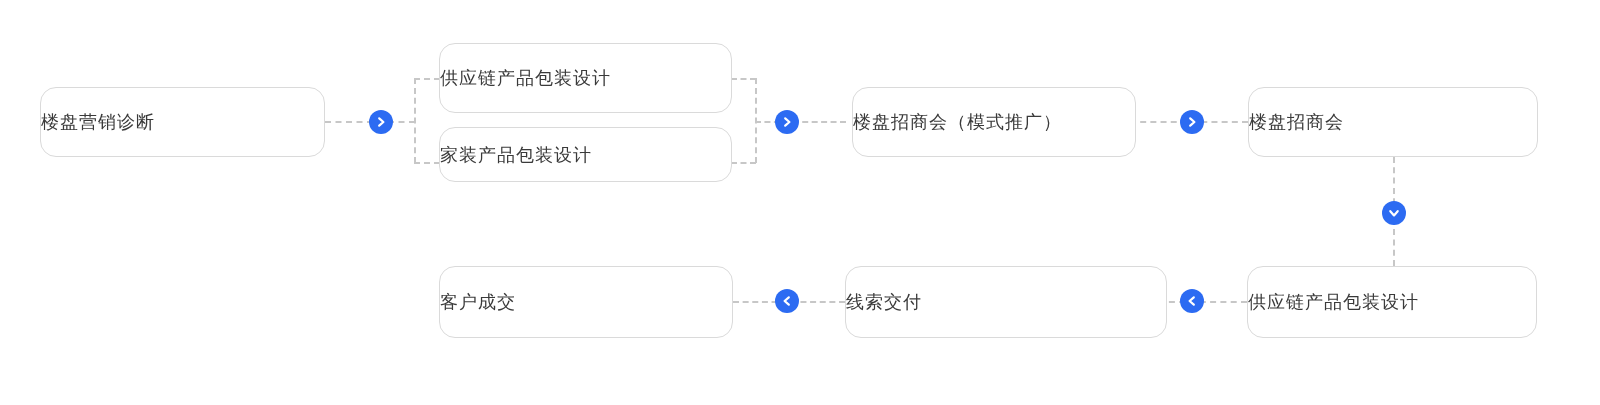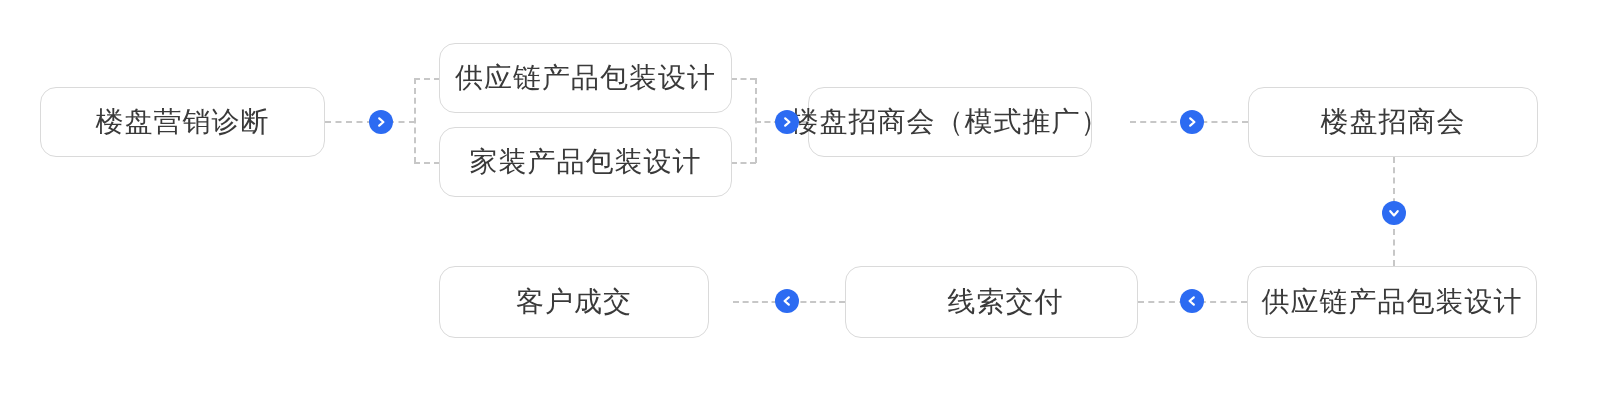--- a/index.html
+++ b/index.html
@@ -12,26 +12,26 @@
     width: 1600px;
     height: 405px;
     background: #ffffff;
     font-family: "Liberation Sans", "DejaVu Sans", sans-serif;
     overflow: hidden;
   }
   .node {
     position: absolute;
     display: flex;
     align-items: center;
-    justify-content: center;
+    justify-content: flex-start;
     background: #ffffff;
     border: 1px solid #dadada;
     border-radius: 16px;
     color: #3a3a3a;
-    font-size: 28px;
+    font-size: 18px;
     letter-spacing: 1px;
     white-space: nowrap;
     box-sizing: border-box;
     z-index: 1;
   }
   .dash-h {
     position: absolute;
     height: 0;
     border-top: 2px dashed #c7c7c7;
     z-index: 0;
@@ -53,26 +53,26 @@
     justify-content: center;
     z-index: 2;
   }
   .arrow-badge svg { display: block; }
   .rot-down  { transform: rotate(90deg); }
   .rot-left  { transform: rotate(180deg); }
 
   
   .n-diagnosis   { left: 40px;   top: 87px;  width: 285px; height: 70px; }
   .n-supply      { left: 439px;  top: 43px;  width: 293px; height: 70px; }
-  .n-home        { left: 439px;  top: 127px; width: 293px; height: 70px; }
-  .n-conference  { left: 808px;  top: 87px;  width: 284px; height: 70px; }
+  .n-home        { left: 439px;  top: 127px; width: 293px; height: 55px; }
+  .n-conference  { left: 852px;  top: 87px;  width: 284px; height: 70px; }
   .n-activity    { left: 1248px; top: 87px;  width: 290px; height: 70px; }
   .n-content     { left: 1247px; top: 266px; width: 290px; height: 72px; }
-  .n-lead        { left: 845px;  top: 266px; width: 293px; height: 72px; padding-left: 28px; }
-  .n-deal        { left: 439px;  top: 266px; width: 270px; height: 72px; }
+  .n-lead        { left: 845px;  top: 266px; width: 322px; height: 72px; }
+  .n-deal        { left: 439px;  top: 266px; width: 294px; height: 72px; }
 
   
   .c-h1      { left: 325px;  top: 121px; width: 90px;  }
   .c-vleft   { left: 414px;  top: 78px;  height: 85px; }
   .c-stub-tl { left: 414px;  top: 78px;  width: 26px;  }
   .c-stub-bl { left: 414px;  top: 162px; width: 26px;  }
   .c-stub-tr { left: 731px;  top: 78px;  width: 25px;  }
   .c-stub-br { left: 731px;  top: 162px; width: 25px;  }
   .c-vright  { left: 755px;  top: 78px;  height: 85px; }
   .c-h2      { left: 755px;  top: 121px; width: 91px;  }

